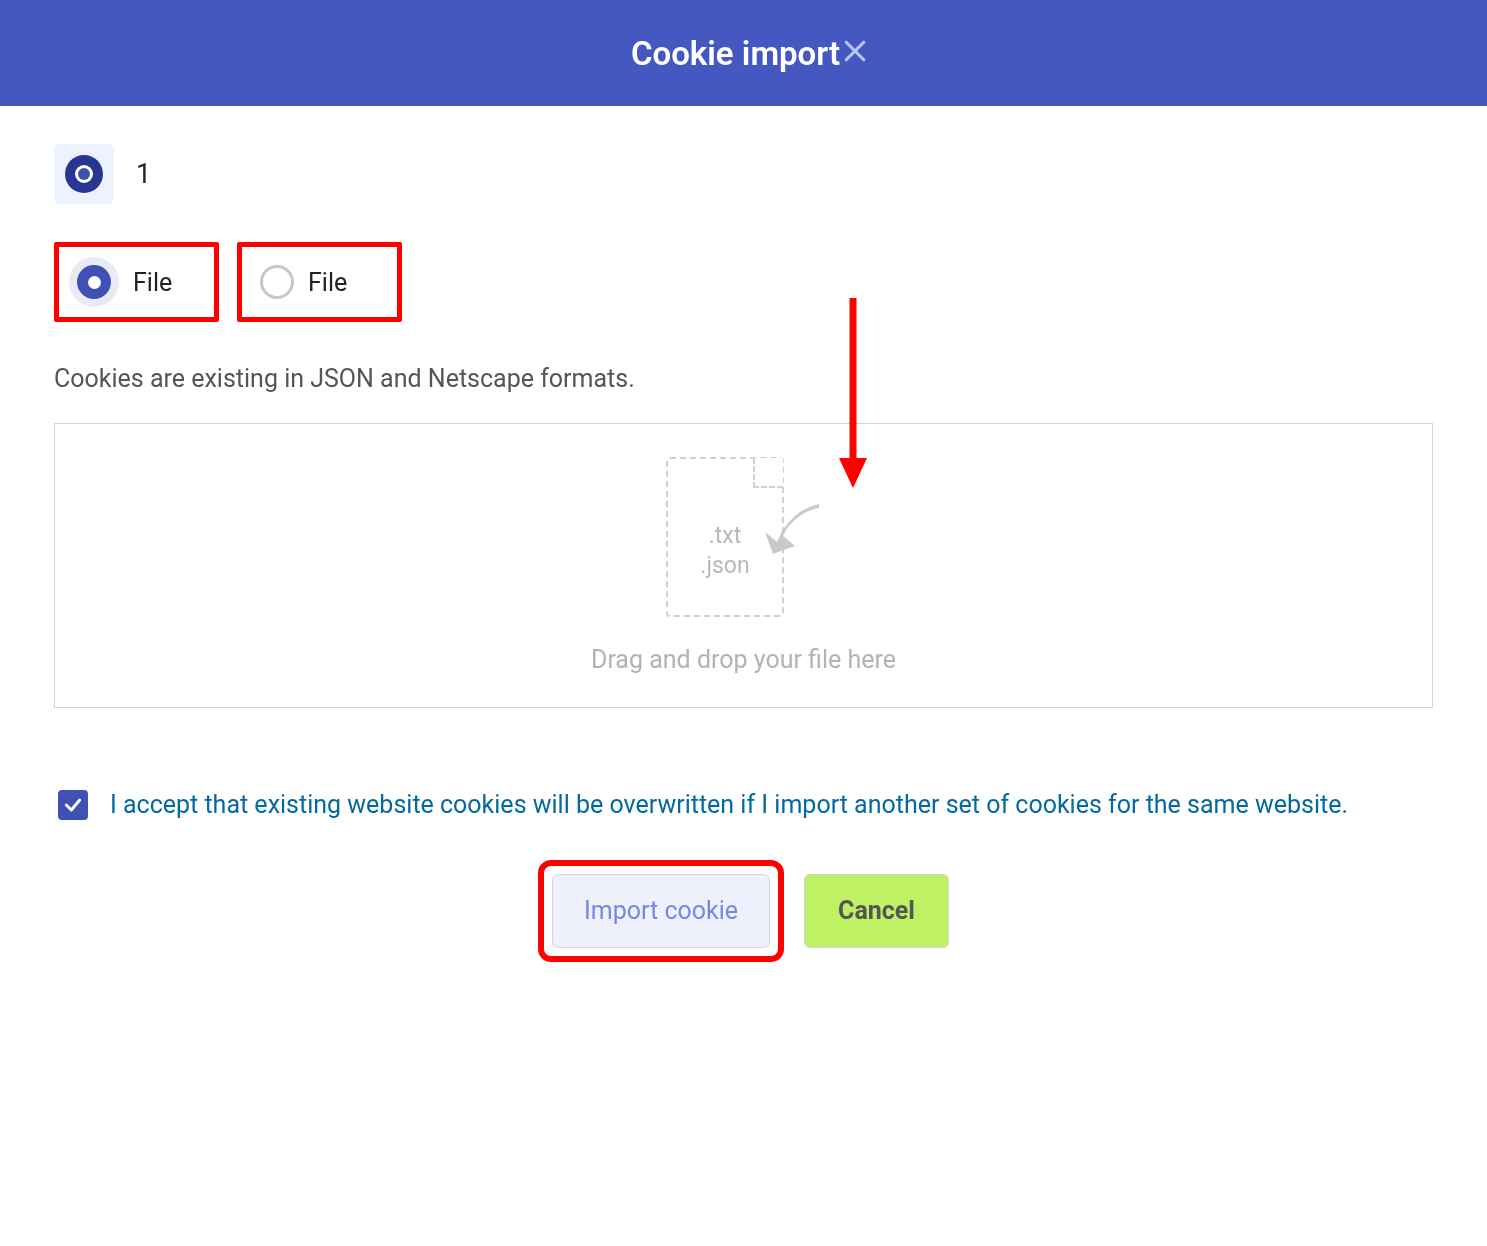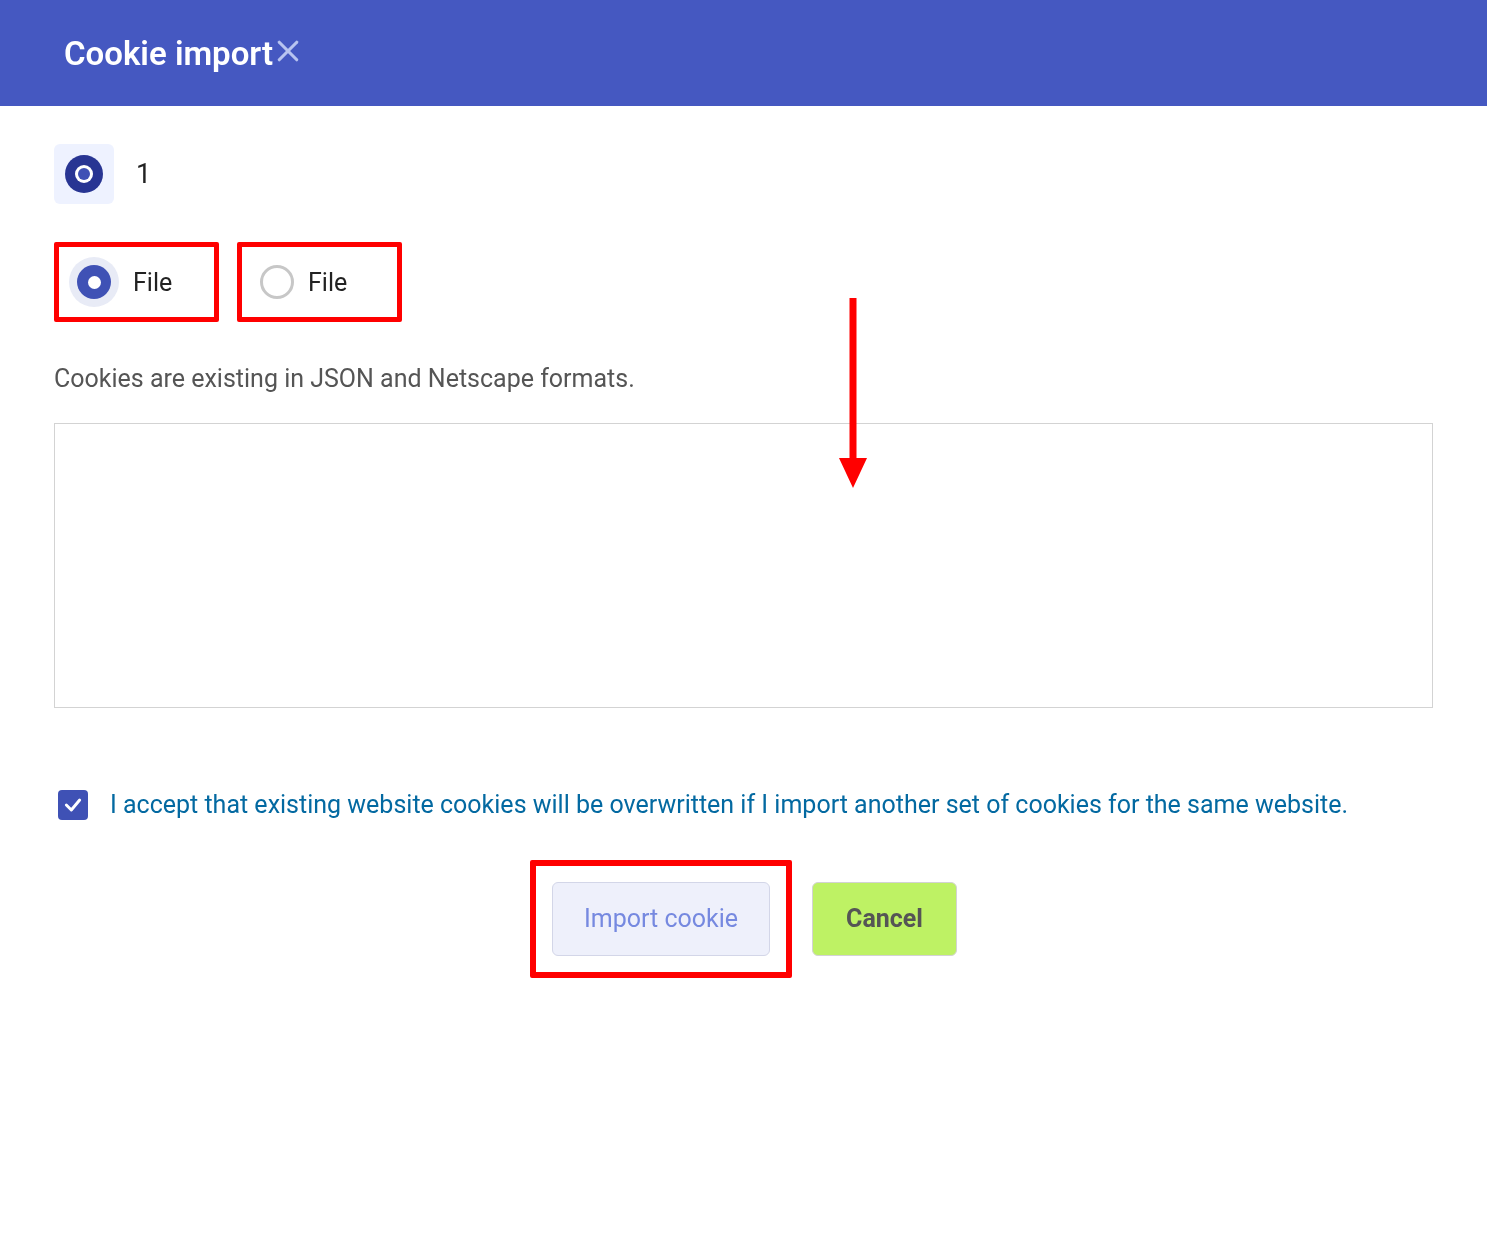--- a/index.html
+++ b/index.html
@@ -8,21 +8,21 @@
       background: #ffffff;
       width: 1487px;
       height: 1246px;
       position: relative;
     }
     .header {
       background: #4558c1;
       height: 106px;
       display: flex;
       align-items: center;
-      justify-content: flex-start;
+      justify-content: center;
       padding: 0 50px 0 64px;
     }
     .header-title {
       color: #ffffff;
       font-size: 33px;
       font-weight: 600;
     }
     .close-icon {
       color: #b8c4f0;
       width: 30px;
@@ -220,22 +220,22 @@
       min-width: 218px;
     }
     .btn-secondary {
       background: #bef264;
       color: #555;
       min-width: 145px;
       font-weight: bold;
     }
     .btn-highlight {
       border: 6px solid #ff0000;
-      padding: 16px;
-      border-radius: 2px;
+      padding: 8px;
+      border-radius: 13px;
     }
     .red-arrow {
       position: absolute;
       left: 833px;
       top: 293px;
       pointer-events: none;
     }
   </style>
 </head>
 <body>
@@ -271,20 +271,33 @@
     </div>
     <div class="radio-group radio-outline">
       <div class="radio-unchecked"></div>
       <span class="radio-label">File</span>
     </div>
   </div>
 
   <div class="helper-text">Cookies are existing in JSON and Netscape formats.</div>
 
   <div class="dropzone">
+    <div class="dropzone-graphic">
+      <div class="file-box">
+        <div class="file-corner"></div>
+        <div class="file-ext">
+          <div>.txt</div>
+          <div>.json</div>
+        </div>
+      </div>
+      <svg class="arrow-svg" width="70" height="70" viewBox="0 0 70 70" fill="currentColor">
+        <path d="M 62 12 Q 50 14 38 24 Q 26 34 20 50 L 8 40 L 16 62 L 38 54 L 26 44 Q 30 34 40 26 Q 50 18 62 16 Z"></path>
+      </svg>
+    </div>
+    <div class="dropzone-text">Drag and drop your file here</div>
   </div>
 
   <div class="consent-row">
     <div class="checkbox">
       <svg viewBox="0 0 24 24" fill="none" stroke="currentColor" stroke-width="3.5" stroke-linecap="round" stroke-linejoin="round">
         <polyline points="4 12 10 18 20 6"></polyline>
       </svg>
     </div>
     <div class="consent-text">I accept that existing website cookies will be overwritten if I import another set of cookies for the same website.</div>
   </div>

